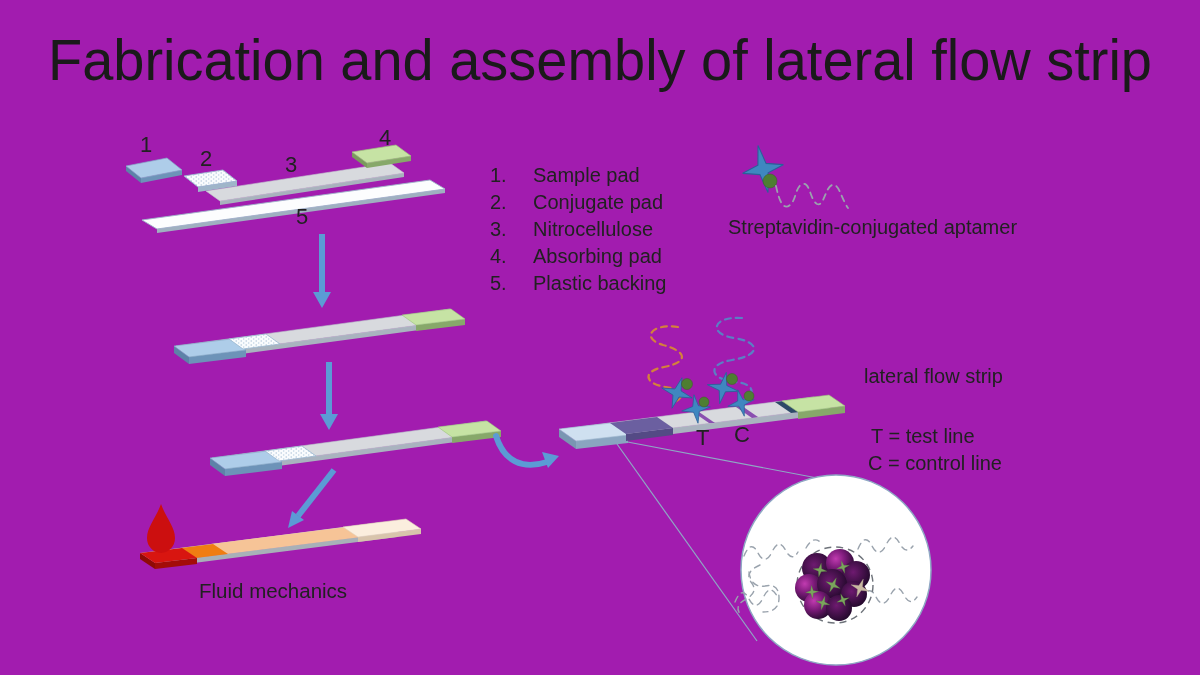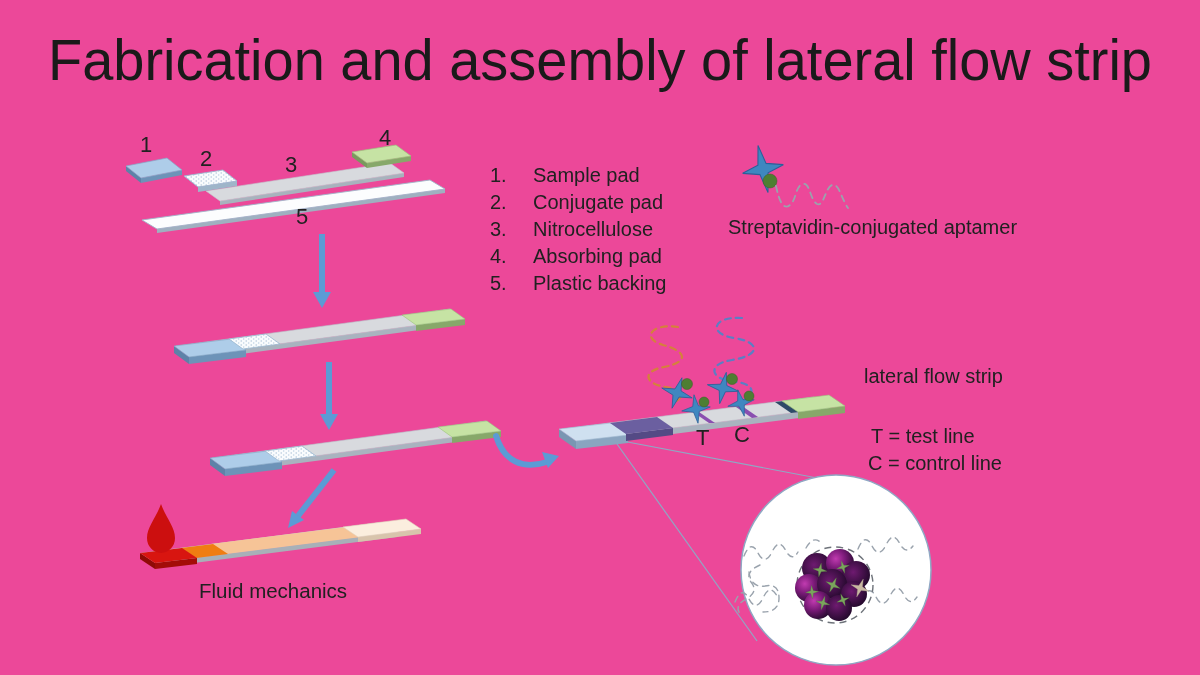--- a/index.html
+++ b/index.html
@@ -1,16 +1,16 @@
 <!DOCTYPE html>
 <html><head>
 <meta charset="utf-8">
 <style>
   html,body{margin:0;padding:0;background:#fff;}
-  .slide{position:relative;width:1200px;height:675px;background:#ec4899;overflow:hidden;}
+  .slide{position:relative;width:1200px;height:675px;background:#a21caf;overflow:hidden;}
   svg{display:block;}
   text{font-family:"Liberation Sans","DejaVu Sans",sans-serif;fill:#212121;}
   .title-text{fill:#1a1a1a;}
   .dash-gray{fill:none;stroke-dasharray:6,5;stroke-linecap:round;}
 </style>
 </head>
 <body>
 
 <div class="slide">
 <svg width="1200" height="675" viewBox="0 0 1200 675" xmlns="http://www.w3.org/2000/svg">

